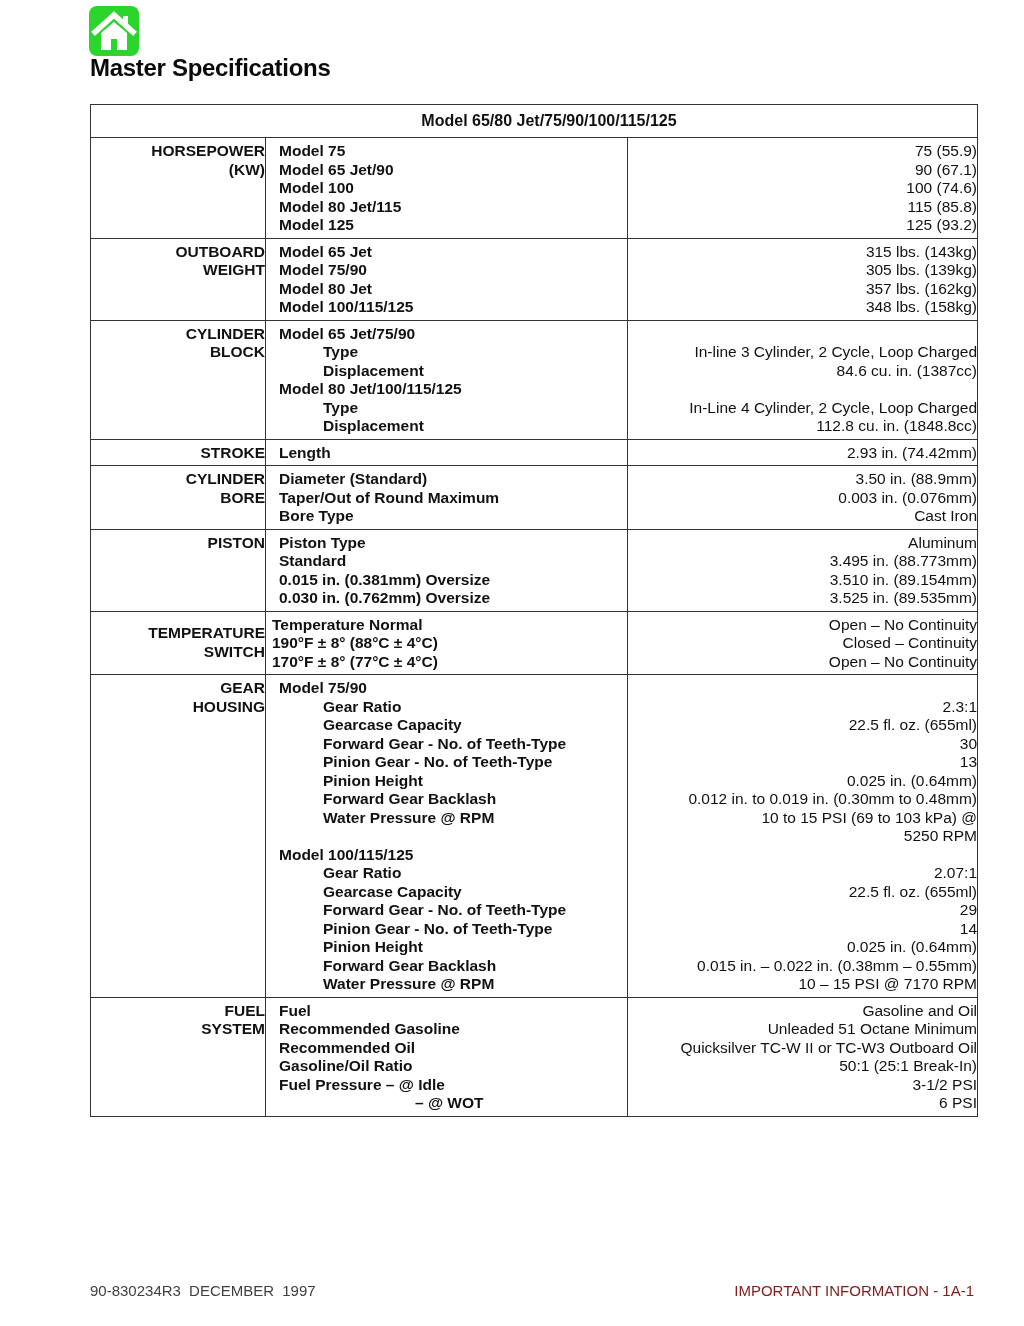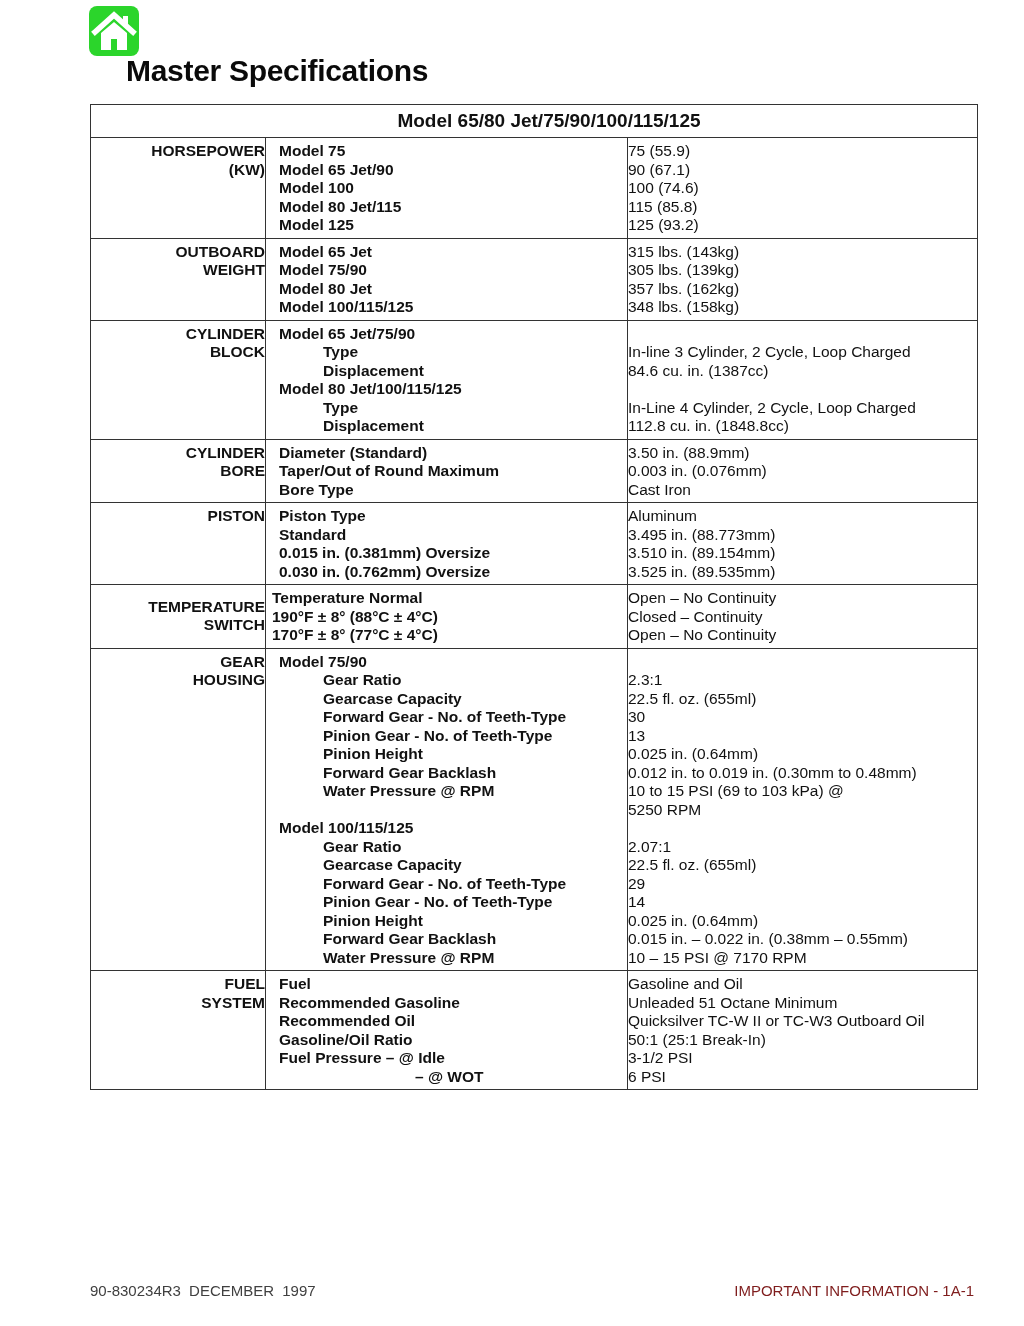--- a/index.html
+++ b/index.html
@@ -7,37 +7,37 @@
     width: 1024px; height: 1326px; position: relative; overflow: hidden;
     font-family: "Liberation Sans", sans-serif; color: #111;
   }
   .home-icon {
     position: absolute; left: 89px; top: 6px; width: 50px; height: 50px;
     background: #2bd52b; border-radius: 8px;
   }
   .home-icon svg { position: absolute; left: 0; top: 0; }
   .page-title {
     position: absolute; left: 90px; top: 54px;
-    font-size: 30px; font-weight: bold; letter-spacing: -0.3px; color: #0a0a0a; margin-left: 36px;
+    font-size: 24px; font-weight: bold; letter-spacing: -0.3px; color: #0a0a0a;
   }
   .spec-table {
     position: absolute; left: 90px; top: 104px; width: 887px;
     border-collapse: collapse; table-layout: fixed;
     font-size: 15.5px; line-height: 18.5px;
   }
   .spec-table td, .spec-table th {
     border: 1.5px solid #333; vertical-align: top; padding: 0;
   }
   .spec-table th {
-    height: 32px; font-size: 19px; font-weight: bold; text-align: center;
+    height: 32px; font-size: 16px; font-weight: bold; text-align: center;
     vertical-align: middle; padding-left: 30px;
   }
   .cat { text-align: right; font-weight: bold; padding-top: 4px !important; }
   .labels { font-weight: bold; padding: 4px 0 3px 13px !important; margin-left: 44px; }
-  .vals { text-align: left; padding: 4px 0 3px 0 !important; }
+  .vals { text-align: right; padding: 4px 0 3px 0 !important; }
   .line { display: block; height: 18.5px; white-space: nowrap; }
   .indent { padding-left: 44px; }
   .cat.mid { vertical-align: middle; padding-top: 0 !important; }
   .labels.temp { padding-left: 6px !important; }
   .fuel-sub { padding-left: 136px; }
   .footer-left {
     position: absolute; left: 90px; top: 1282px; font-size: 15px; color: #404040;
     word-spacing: 4px;
   }
   .footer-right {
@@ -124,20 +124,31 @@
           <span class="line"></span>
           <span class="line">In-line 3 Cylinder, 2 Cycle, Loop Charged</span>
           <span class="line">84.6 cu. in. (1387cc)</span>
           <span class="line"></span>
           <span class="line">In-Line 4 Cylinder, 2 Cycle, Loop Charged</span>
           <span class="line">112.8 cu. in. (1848.8cc)</span>
         </td>
       </tr>
       <tr>
         <td class="cat">
+          <span class="line">STROKE</span>
+        </td>
+        <td class="labels">
+          <span class="line">Length</span>
+        </td>
+        <td class="vals">
+          <span class="line">2.93 in. (74.42mm)</span>
+        </td>
+      </tr>
+      <tr>
+        <td class="cat">
           <span class="line">CYLINDER</span>
           <span class="line">BORE</span>
         </td>
         <td class="labels">
           <span class="line">Diameter (Standard)</span>
           <span class="line">Taper/Out of Round Maximum</span>
           <span class="line">Bore Type</span>
         </td>
         <td class="vals">
           <span class="line">3.50 in. (88.9mm)</span>

